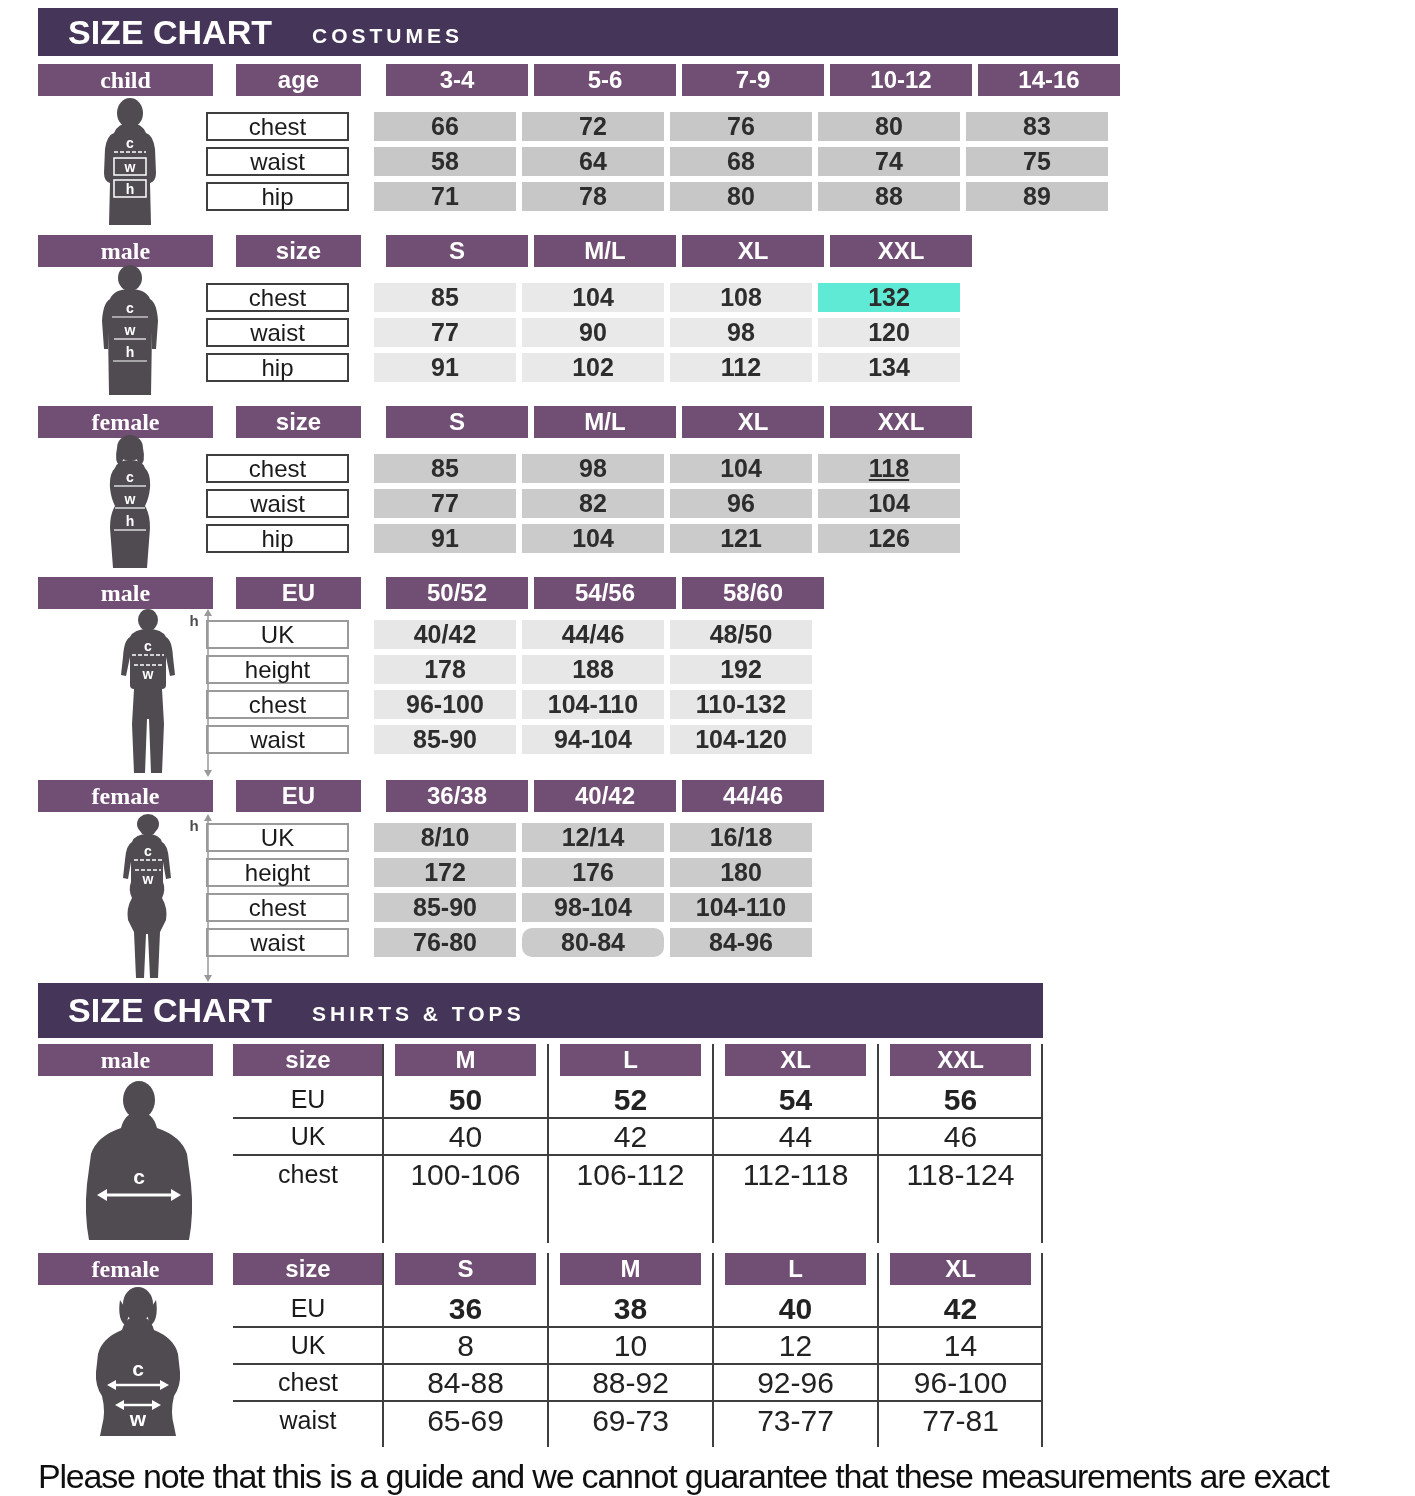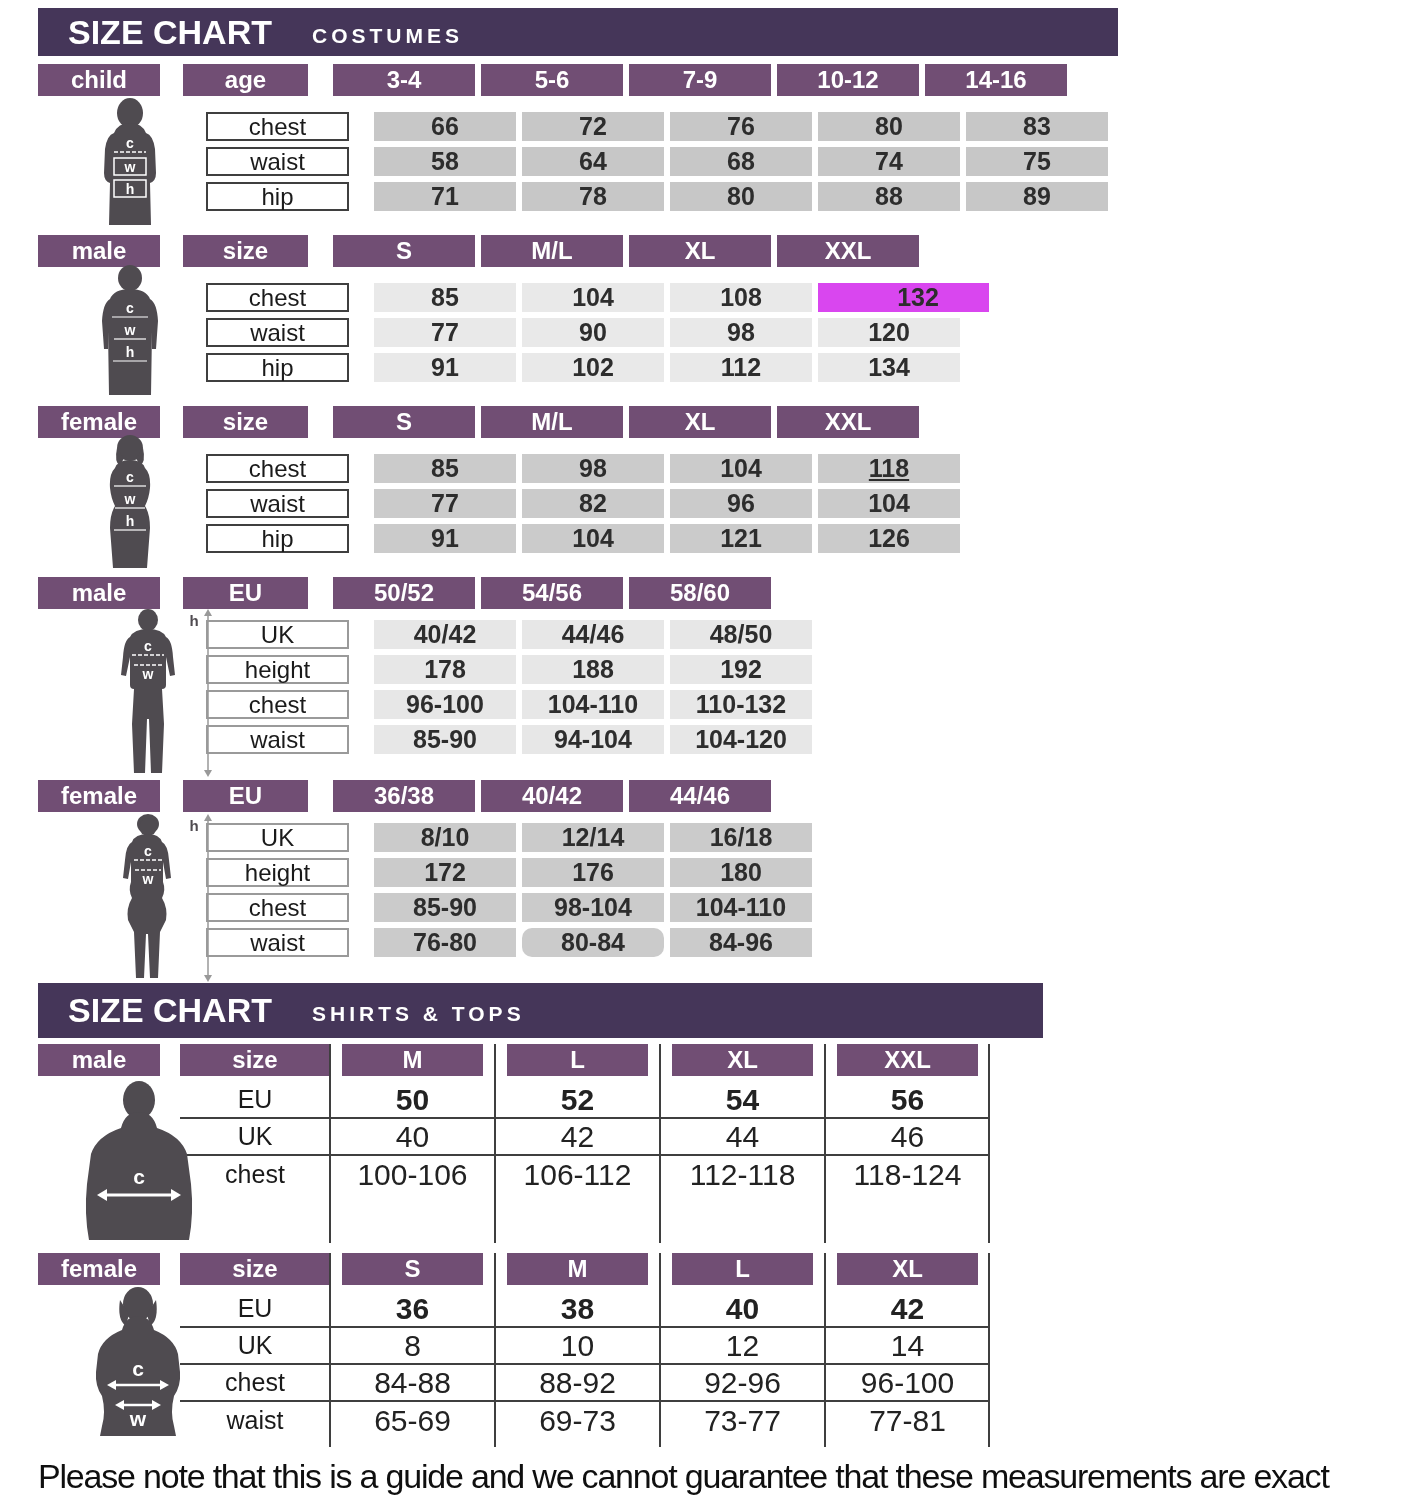--- a/index.html
+++ b/index.html
@@ -9,21 +9,21 @@
   .banner{background:#453659;color:#fff;display:flex;align-items:center;padding-left:30px;box-sizing:border-box;}
   .banner .bt{font-size:34px;font-weight:bold;letter-spacing:0px;}
   .banner .bs{font-size:21px;font-weight:bold;letter-spacing:4px;margin-left:40px;margin-top:7px;}
   #banner-costumes{width:1080px;height:48px;margin-bottom:8px;}
   #banner-shirts{width:1005px;height:55px;margin-bottom:6px;}
 
   
   .sec{position:relative;margin-bottom:24px;}
   .hrow,.drow{display:flex;column-gap:6px;}
   .hcell{background:#714e74;color:#fff;font-weight:bold;font-size:24px;text-align:center;height:32px;line-height:32px;}
-  .cat{width:122px;margin-right:17px;}
+  .cat{width:175px;margin-right:17px;font-family:Liberation Serif, serif;}
   .lblh{width:125px;margin-right:19px;}
   .colh{width:142px;}
   .rows{margin-top:16px;display:flex;flex-direction:column;row-gap:6px;}
   .sec.eu .rows{margin-top:11px;}
   .sec.eu{margin-bottom:26px;}
   .spacer{width:145px;margin-right:17px;visibility:hidden;height:29px;}
   .lbl{width:143px;margin-right:19px;height:29px;line-height:25px;box-sizing:border-box;border:2px solid #3f3f3f;background:#fff;text-align:center;font-size:24px;color:#1a1a1a;}
   .sec.eu .lbl{border-color:#9a9a9a;}
   .cell{width:142px;height:29px;line-height:29px;text-align:center;font-size:25px;font-weight:bold;color:#2d2d2d;}
 
@@ -129,21 +129,21 @@
           <div class="hcell colh">XL</div>
           <div class="hcell colh">XXL</div>
         </div>
         <div class="rows">
           <div class="drow">
             <div class="spacer"></div>
             <div class="lbl">chest</div>
             <div class="cell" style="background: rgb(233, 233, 233);">85</div>
             <div class="cell" style="background: rgb(233, 233, 233);">104</div>
             <div class="cell" style="background: rgb(233, 233, 233);">108</div>
-            <div class="cell" style="background: #d946ef; padding-left: 29px;">132</div>
+            <div class="cell" style="background: #5eead4;">132</div>
           </div>
           <div class="drow">
             <div class="spacer"></div>
             <div class="lbl">waist</div>
             <div class="cell" style="background: rgb(233, 233, 233);">77</div>
             <div class="cell" style="background: rgb(233, 233, 233);">90</div>
             <div class="cell" style="background: rgb(233, 233, 233);">98</div>
             <div class="cell" style="background: rgb(233, 233, 233);">120</div>
           </div>
           <div class="drow">

